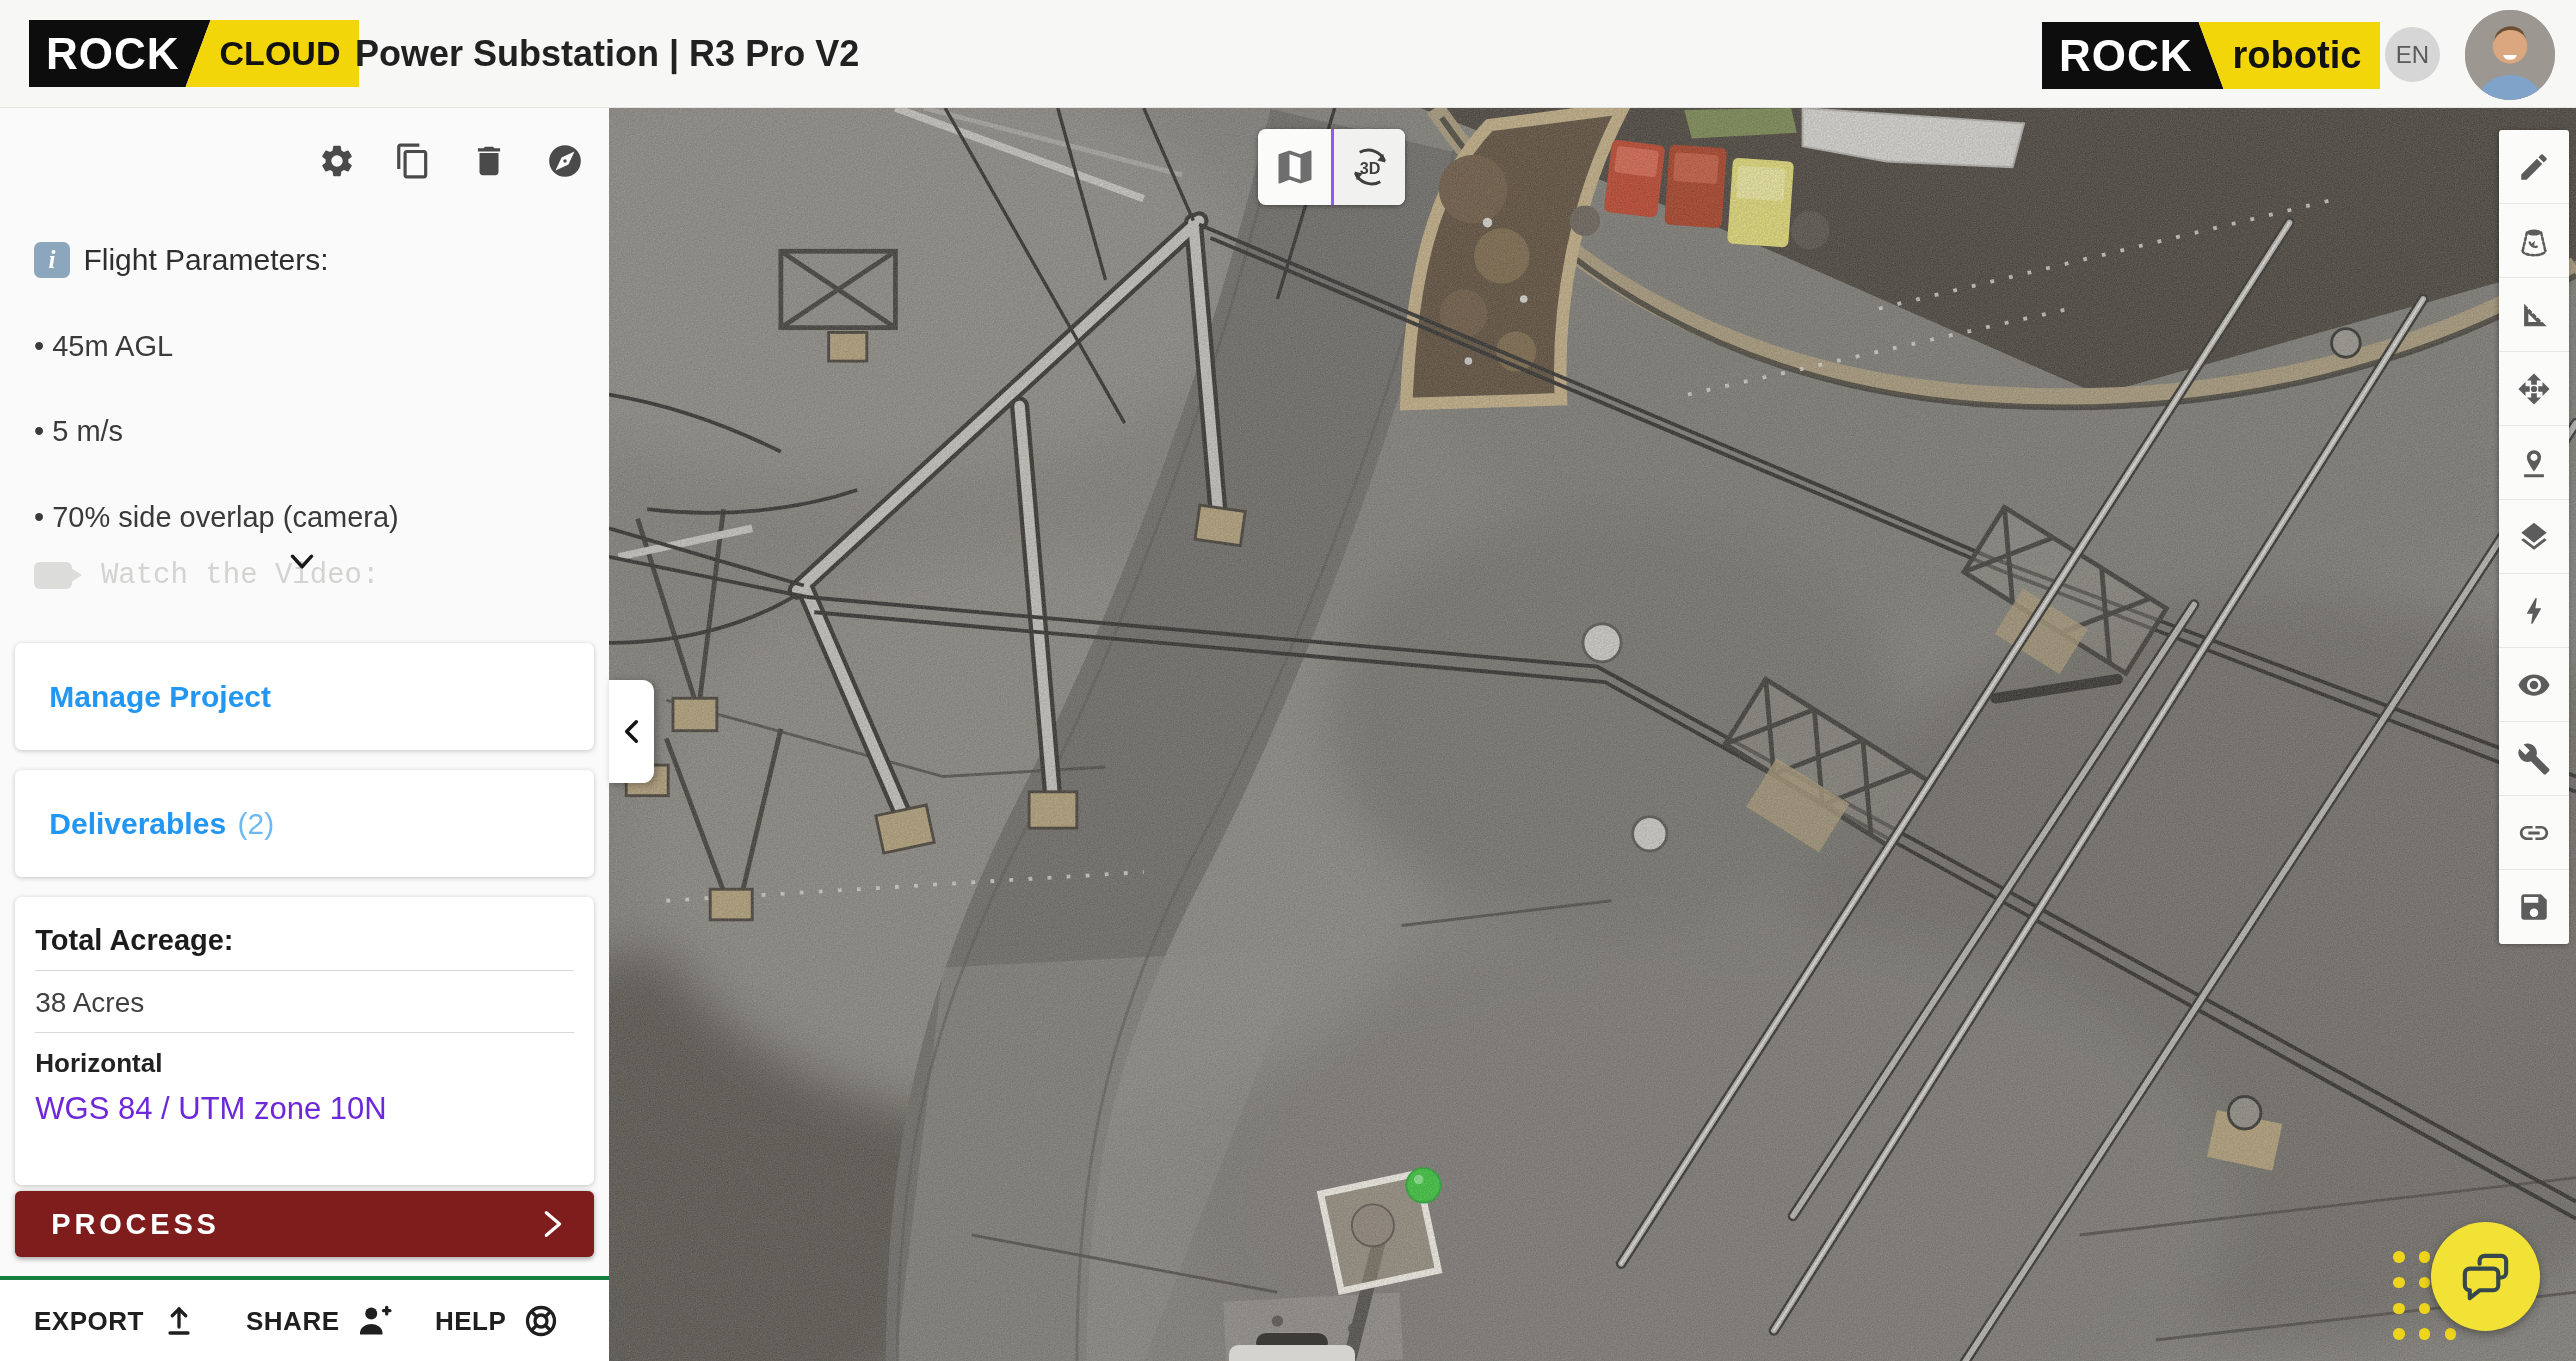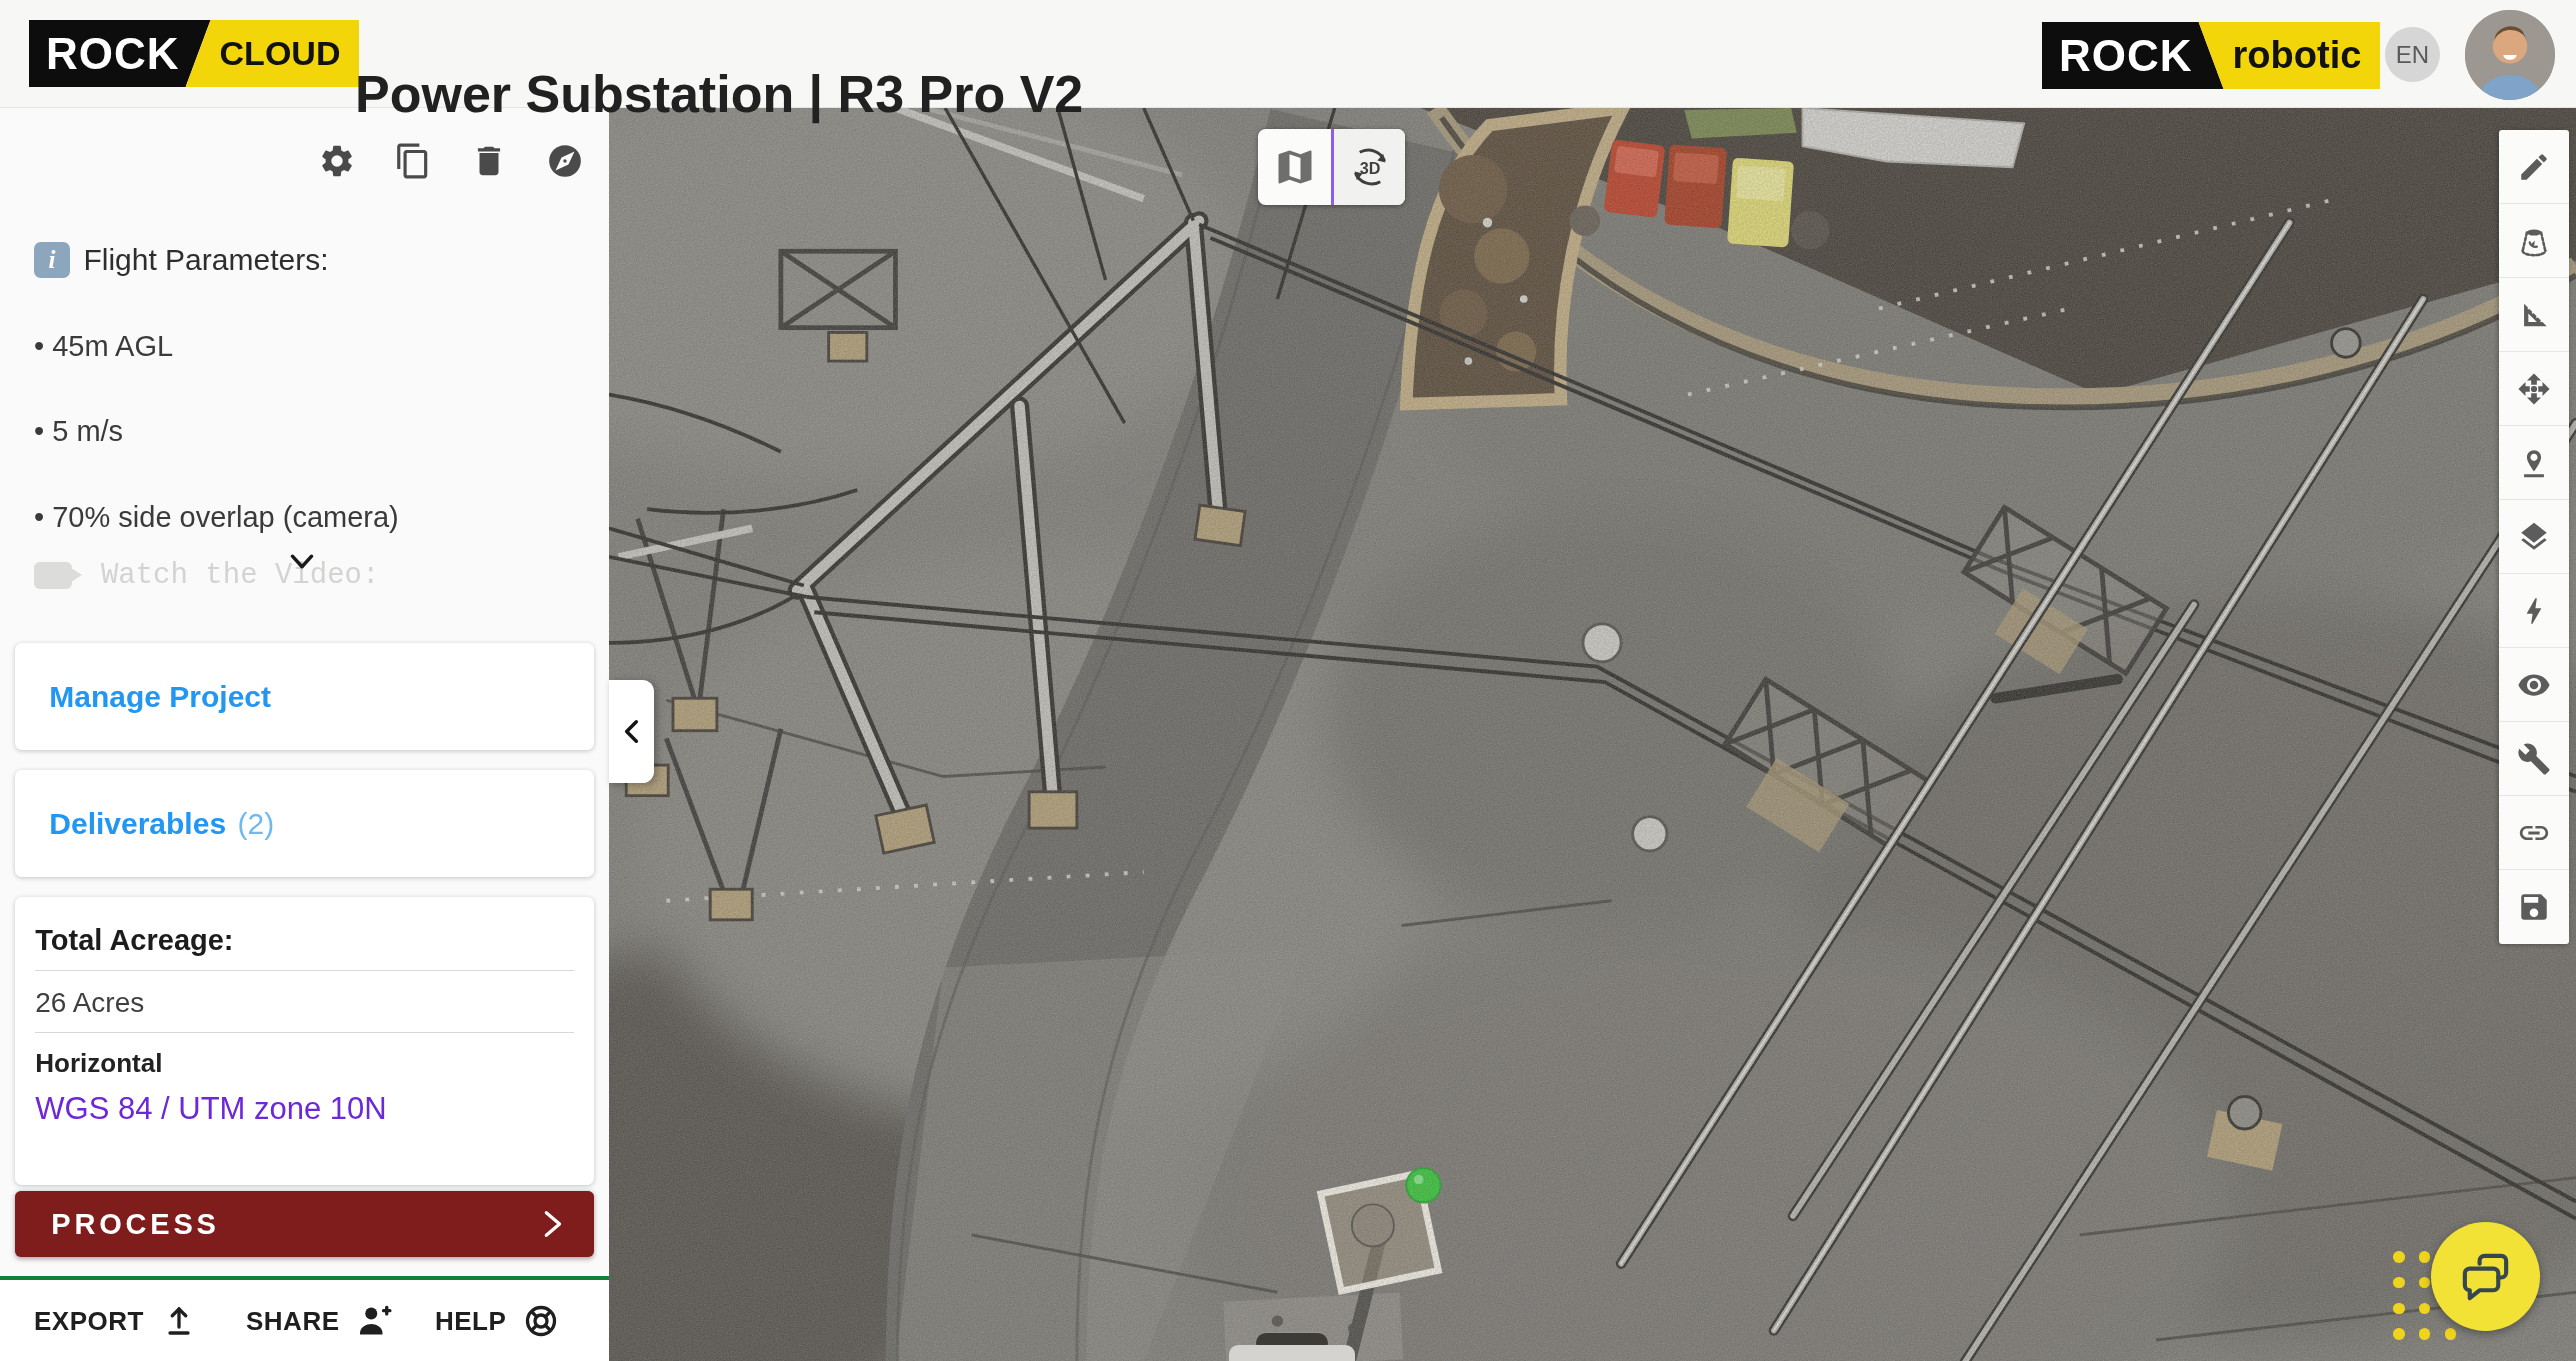--- a/index.html
+++ b/index.html
@@ -13,21 +13,21 @@
   .seg-black { background:#0d0d0d; color:#fff; display:flex; align-items:center;
     font-weight:800; letter-spacing:1px; font-size:44px; padding:0 31px 0 17px;
     clip-path:polygon(0 0,100% 0,calc(100% - 25px) 100%,0 100%);text-align:right; }
   .seg-yellow { background:#f3d60a; color:#121212; display:flex; align-items:center;
     font-weight:800; font-size:34px; padding:0 19px 0 34px; margin-left:-25px;
     clip-path:polygon(25px 0,100% 0,100% 100%,0 100%); }
   .seg-black.slant-r { clip-path:polygon(0 0,calc(100% - 25px) 0,100% 100%,0 100%); }
   .seg-yellow.slant-r { clip-path:polygon(0 0,100% 0,100% 100%,25px 100%); }
   #logo-left { left:29px; top:20px; }
   #page-title { position:absolute; left:355px; top:0; height:108px; line-height:108px;
-    font-size:52px; font-weight:700; color:#212121;margin-top:40px; }
+    font-size:36px; font-weight:700; color:#212121; }
   #logo-right { left:2042px; top:22px; }
   #logo-right .seg-yellow { font-weight:700; font-size:38px; text-transform:lowercase; }
   #lang-badge { position:absolute; left:2385px; top:27px; width:55px; height:55px;
     border-radius:50%; background:#d6d6d6; color:#5a5a5a; font-size:24px;
     display:flex; align-items:center; justify-content:center; cursor:pointer; }
   #avatar { position:absolute; left:2465px; top:9.5px; width:90px; height:90px;
     border-radius:50%; overflow:hidden; background:#a7a29b; cursor:pointer; }
 
   
   #sidebar { position:absolute; left:0; top:108px; width:609px; height:1254px;
@@ -194,21 +194,21 @@
   <div id="card-deliv" class="card">
     <div class="card-link">
       <span>Deliverables</span>
       <span class="count">(2)</span>
     </div>
   </div>
 
   <div id="card-details" class="card">
     <div class="d-label">Total Acreage:</div>
     <hr class="d-rule">
-    <div class="d-value">26 Acres</div>
+    <div class="d-value">38 Acres</div>
     <hr class="d-rule">
     <div class="d-sub">Horizontal</div>
     <div class="d-subval">WGS 84 / UTM zone 10N</div>
   </div>
 
   <div id="process-btn">
     <span class="lbl">PROCESS</span>
     <svg viewBox="0 0 36 36">
         <polyline points="12,6 26,18 12,30"></polyline>
       </svg>

